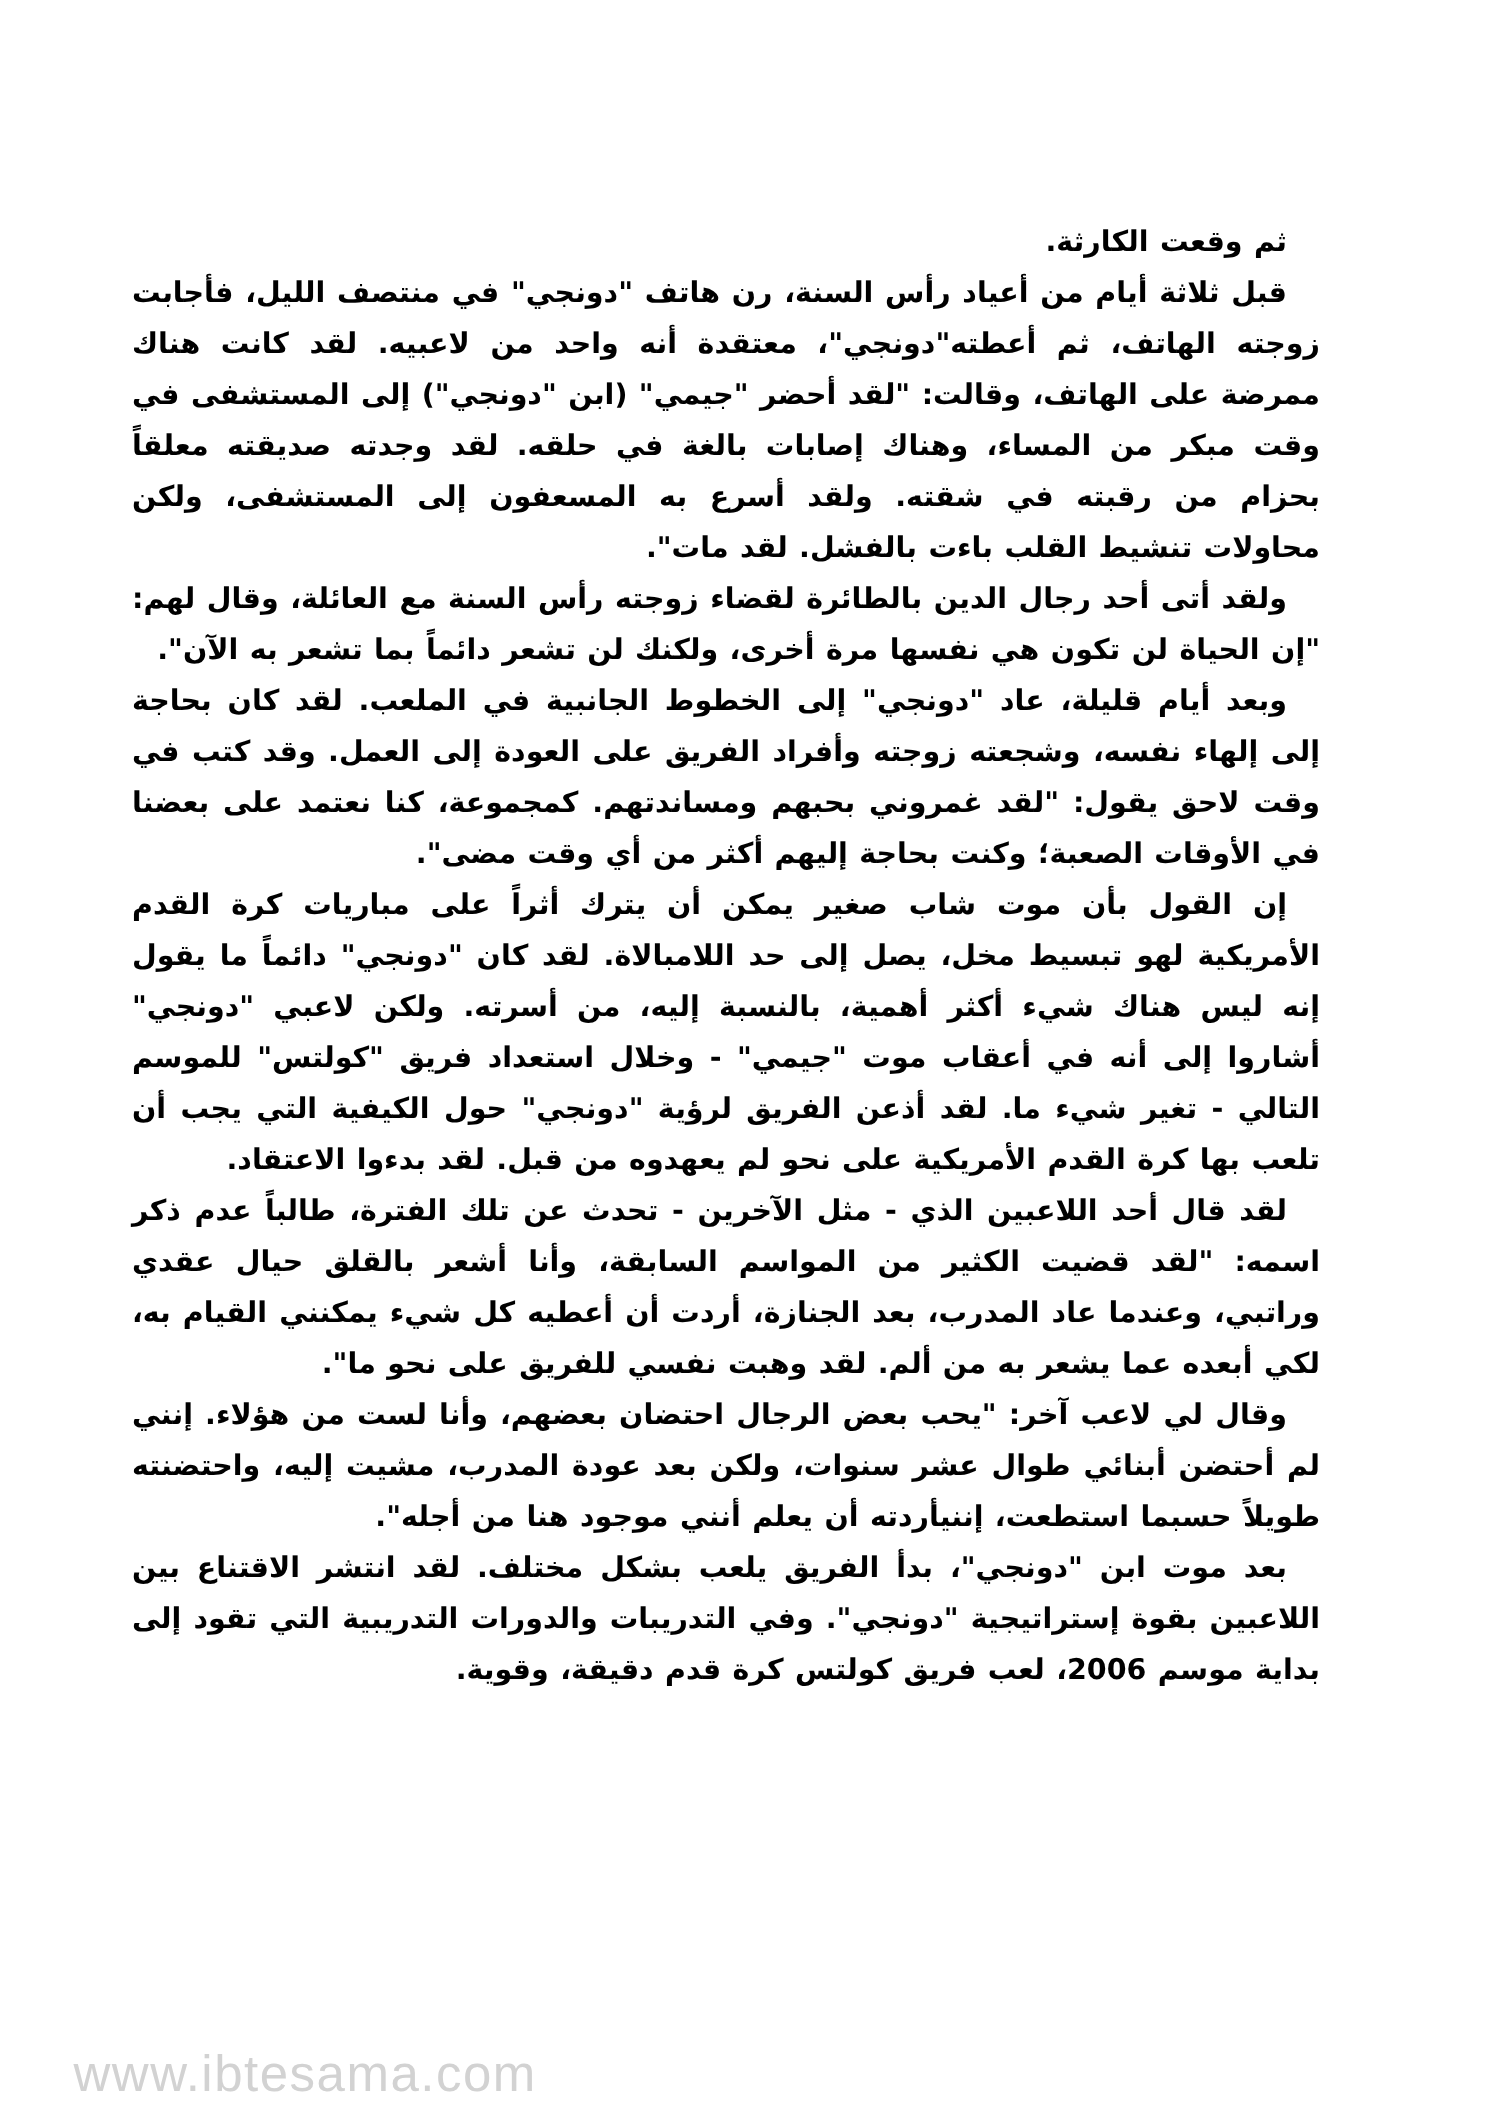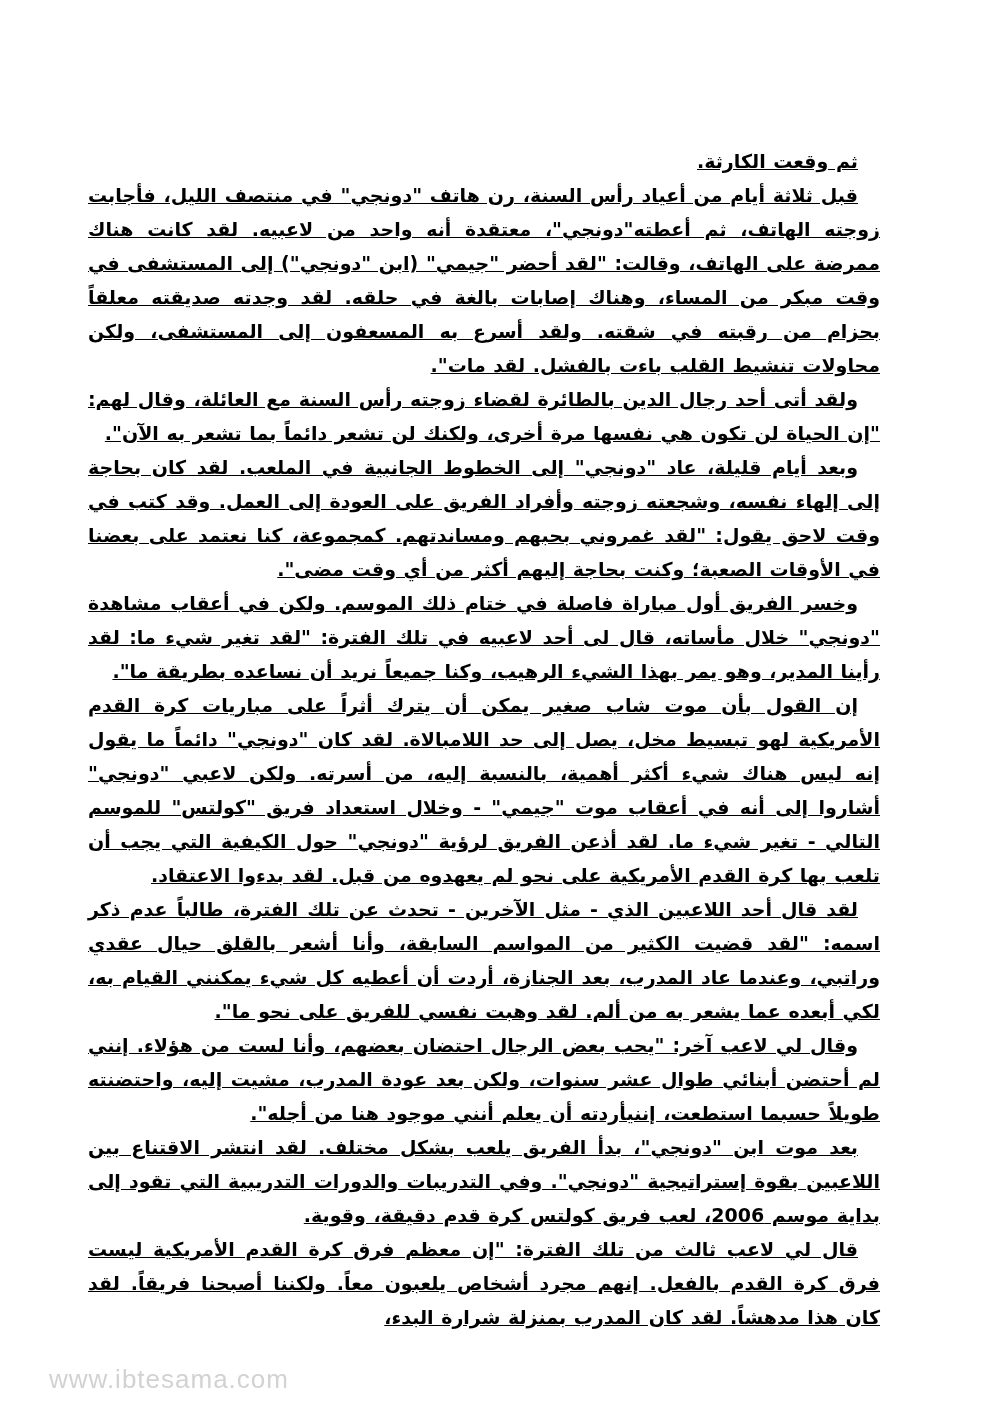--- a/index.html
+++ b/index.html
@@ -18,54 +18,51 @@
     right: 112px;
     left: 88px;
     direction: rtl;
     unicode-bidi: embed;
     text-align: justify;
     color: #000000;
     font-family: "DejaVu Sans", sans-serif;
     font-weight: 700;
     font-size: 19px;
     line-height: 34px;
-    text-decoration: underline;
   }
   .text-block p {
     margin: 0;
     padding: 0;
     text-indent: 22px; 
     word-spacing: 1px;
   }
   .watermark {
     position: absolute;
     left: 49px;
     top: 1364px;
     direction: ltr;
     font-family: "Liberation Sans", sans-serif;
     font-weight: 400;
-    font-size: 26px;
+    font-size: 34px;
     letter-spacing: 1px;
     color: #d2d2d2;
     user-select: none;
   }
 </style>
 </head>
 <body>
 
 <div class="page">
 
   <div class="text-block">
     <p>ثم وقعت الكارثة.</p>
     <p>قبل ثلاثة أيام من أعياد رأس السنة، رن هاتف "دونجي" في منتصف الليل، فأجابت زوجته الهاتف، ثم أعطته"دونجي"، معتقدة أنه واحد من لاعبيه. لقد كانت هناك ممرضة على الهاتف، وقالت: "لقد أحضر "جيمي" (ابن "دونجي") إلى المستشفى في وقت مبكر من المساء، وهناك إصابات بالغة في حلقه. لقد وجدته صديقته معلقاً بحزام من رقبته في شقته. ولقد أسرع به المسعفون إلى المستشفى، ولكن محاولات تنشيط القلب باءت بالفشل. لقد مات".</p>
     <p>ولقد أتى أحد رجال الدين بالطائرة لقضاء زوجته رأس السنة مع العائلة، وقال لهم: "إن الحياة لن تكون هي نفسها مرة أخرى، ولكنك لن تشعر دائماً بما تشعر به الآن".</p>
     <p>وبعد أيام قليلة، عاد "دونجي" إلى الخطوط الجانبية في الملعب. لقد كان بحاجة إلى إلهاء نفسه، وشجعته زوجته وأفراد الفريق على العودة إلى العمل. وقد كتب في وقت لاحق يقول: "لقد غمروني بحبهم ومساندتهم. كمجموعة، كنا نعتمد على بعضنا في الأوقات الصعبة؛ وكنت بحاجة إليهم أكثر من أي وقت مضى".</p>
-    <p>وخسر الفريق أول مباراة فاصلة في ختام ذلك الموسم. ولكن في أعقاب مشاهدة "دونجي" خلال مأساته، قال لى أحد لاعبيه في تلك الفترة: "لقد تغير شيء ما: لقد رأينا المدير، وهو يمر بهذا الشيء الرهيب، وكنا جميعاً نريد أن نساعده بطريقة ما".</p>
     <p>إن القول بأن موت شاب صغير يمكن أن يترك أثراً على مباريات كرة القدم الأمريكية لهو تبسيط مخل، يصل إلى حد اللامبالاة. لقد كان "دونجي" دائماً ما يقول إنه ليس هناك شيء أكثر أهمية، بالنسبة إليه، من أسرته. ولكن لاعبي "دونجي" أشاروا إلى أنه في أعقاب موت "جيمي" - وخلال استعداد فريق "كولتس" للموسم التالي - تغير شيء ما. لقد أذعن الفريق لرؤية "دونجي" حول الكيفية التي يجب أن تلعب بها كرة القدم الأمريكية على نحو لم يعهدوه من قبل. لقد بدءوا الاعتقاد.</p>
     <p>لقد قال أحد اللاعبين الذي - مثل الآخرين - تحدث عن تلك الفترة، طالباً عدم ذكر اسمه: "لقد قضيت الكثير من المواسم السابقة، وأنا أشعر بالقلق حيال عقدي وراتبي، وعندما عاد المدرب، بعد الجنازة، أردت أن أعطيه كل شيء يمكنني القيام به، لكي أبعده عما يشعر به من ألم. لقد وهبت نفسي للفريق على نحو ما".</p>
     <p>وقال لي لاعب آخر: "يحب بعض الرجال احتضان بعضهم، وأنا لست من هؤلاء. إنني لم أحتضن أبنائي طوال عشر سنوات، ولكن بعد عودة المدرب، مشيت إليه، واحتضنته طويلاً حسبما استطعت، إننيأردته أن يعلم أنني موجود هنا من أجله".</p>
     <p>بعد موت ابن "دونجي"، بدأ الفريق يلعب بشكل مختلف. لقد انتشر الاقتناع بين اللاعبين بقوة إستراتيجية "دونجي". وفي التدريبات والدورات التدريبية التي تقود إلى بداية موسم 2006، لعب فريق كولتس كرة قدم دقيقة، وقوية.</p>
-    <p>قال لي لاعب ثالث من تلك الفترة: "إن معظم فرق كرة القدم الأمريكية ليست فرق كرة القدم بالفعل. إنهم مجرد أشخاص يلعبون معاً. ولكننا أصبحنا فريقاً. لقد كان هذا مدهشاً. لقد كان المدرب بمنزلة شرارة البدء،</p>
   </div>
 
   <div class="watermark" style="color: rgb(210, 210, 210);">www.ibtesama.com</div>
 
 </div>
 
 </body></html>

